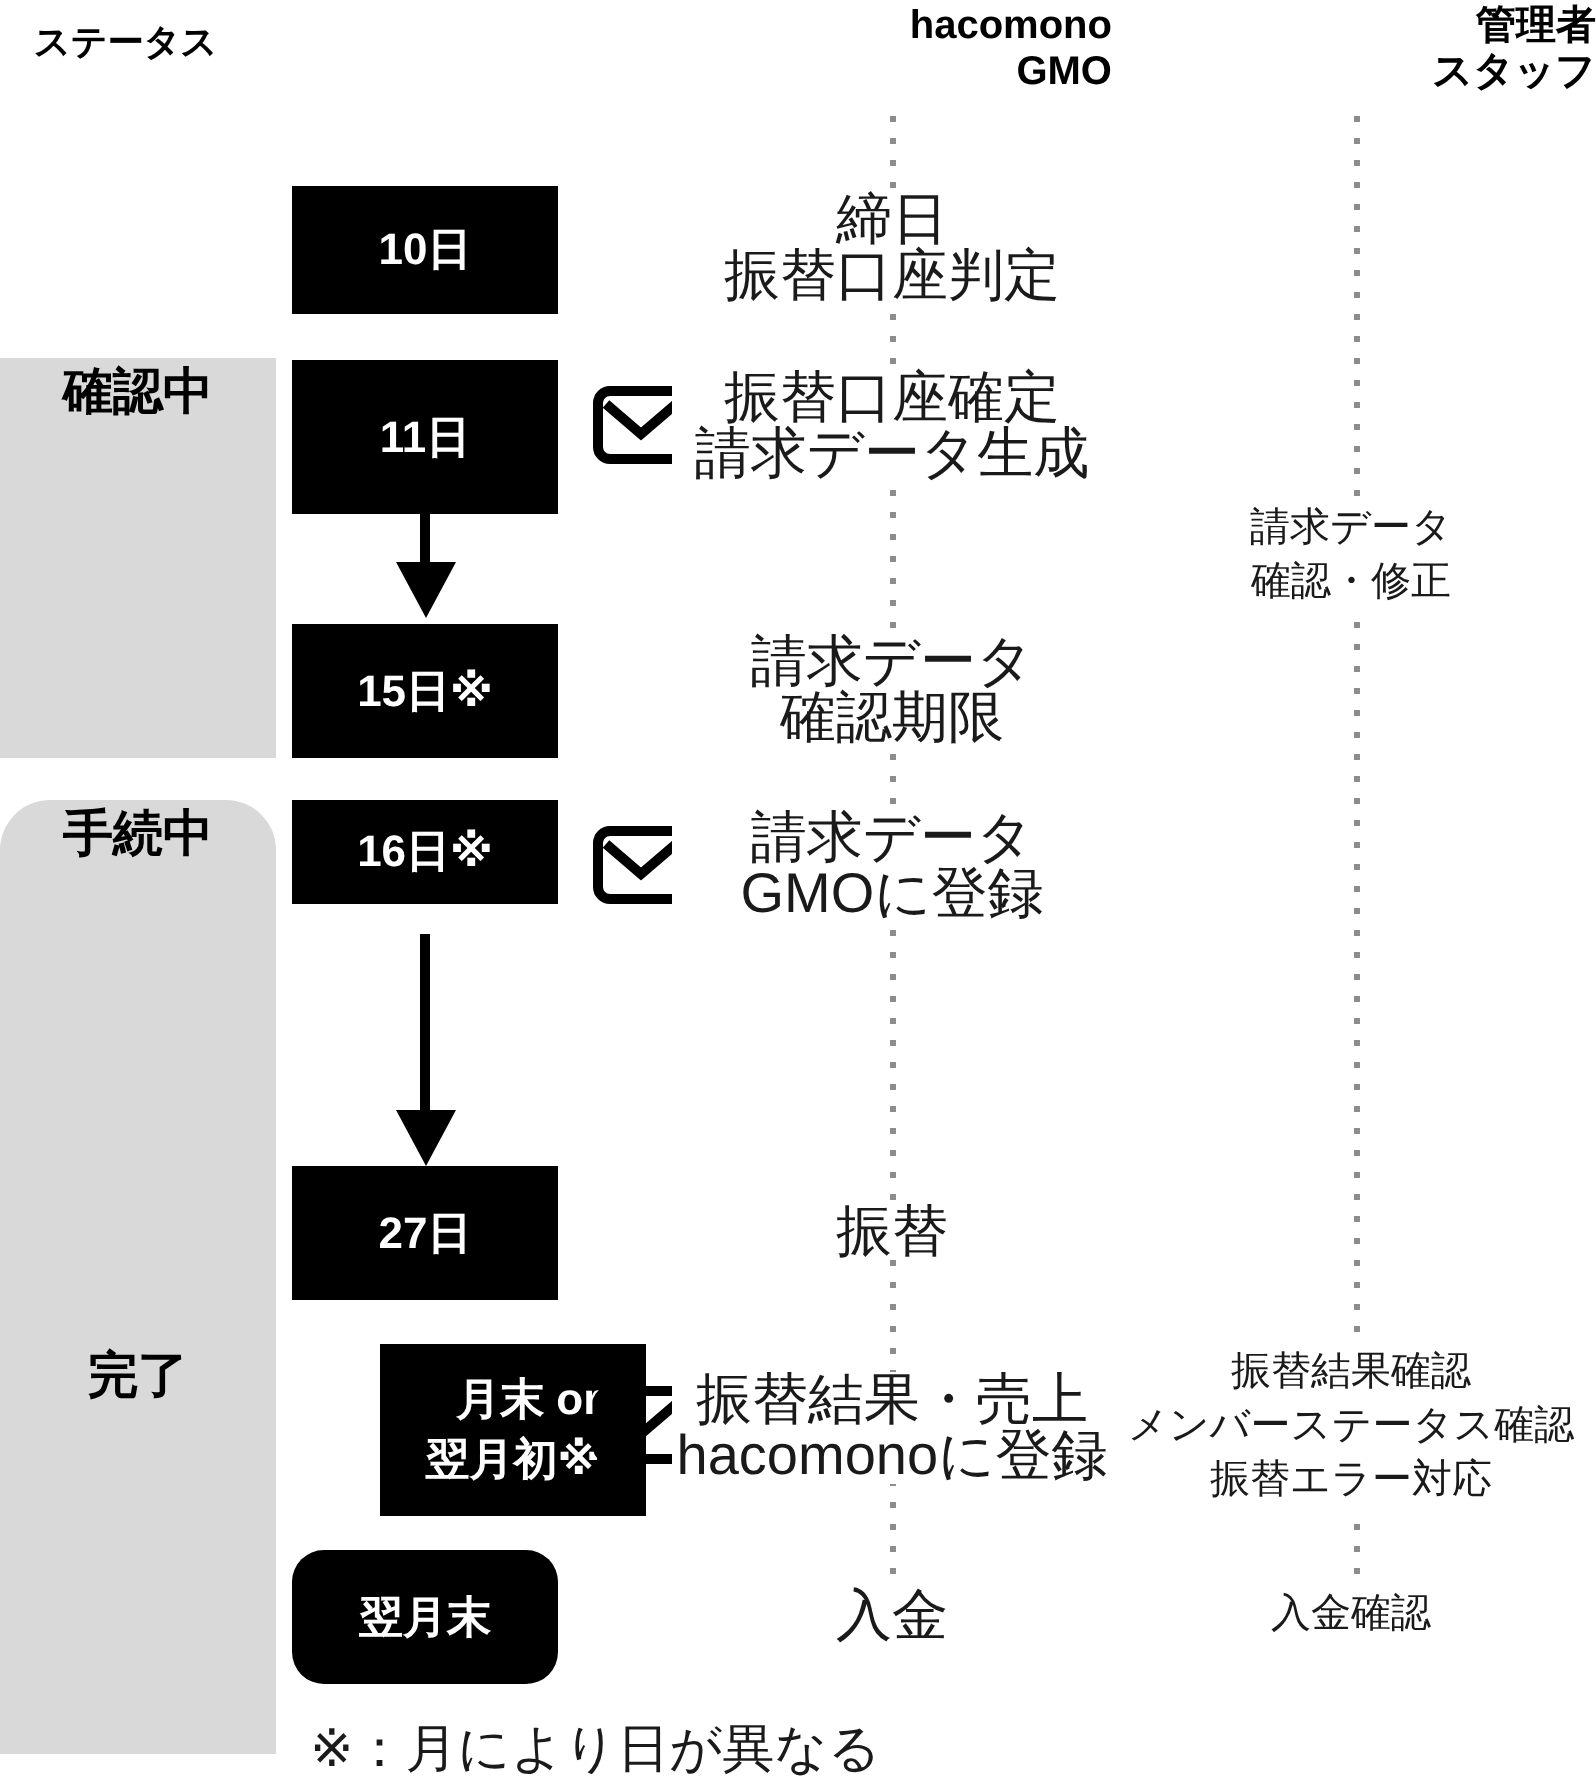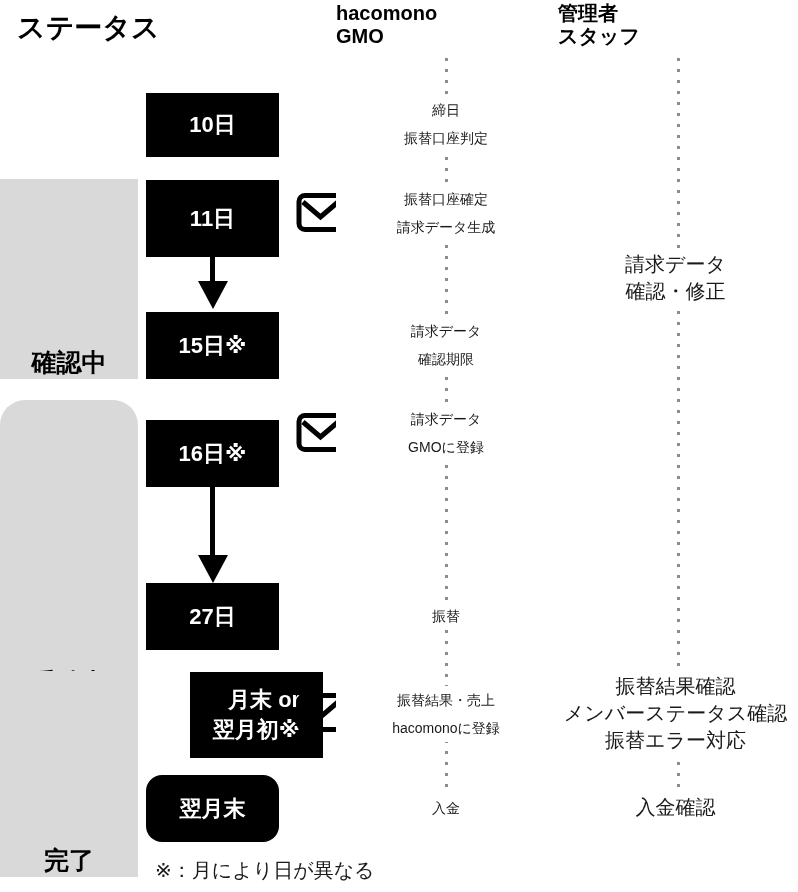--- a/index.html
+++ b/index.html
@@ -13,62 +13,62 @@
     width: 798px;
     height: 892px;
     background: #ffffff;
     overflow: hidden;
   }
   .abs { position: absolute; }
 
   
   .hdr-status {
     left: 17px; top: 9px;
-    font-size: 28px; font-weight: bold; color: #000;
+    font-size: 18px; font-weight: bold; color: #000;
   }
   .hdr-center {
     left: 336px; top: 2px; width: 220px;
-    text-align: left; font-size: 20px; font-weight: bold;
+    text-align: right; font-size: 20px; font-weight: bold;
     line-height: 23px; color: #000; white-space: pre-line;
   }
   .hdr-right {
     left: 558px; top: 2px; width: 240px;
-    text-align: left; font-size: 20px; font-weight: bold;
+    text-align: right; font-size: 20px; font-weight: bold;
     line-height: 23px; color: #000; white-space: pre-line;
   }
 
   
   .dotline {
     top: 58px; height: 737px; width: 3px;
     background: repeating-linear-gradient(to bottom, #8c8c8c 0 3px, transparent 3px 11px);
   }
   .dotline.center { left: 445px; }
   .dotline.right  { left: 677px; }
 
   
   .section {
     left: 0; width: 138px; background: #d9d9d9;
-    display: flex; align-items: flex-end; justify-content: center;
+    display: flex; align-items: flex-start; justify-content: center;
   }
   .section-label { font-size: 25px; font-weight: bold; color: #000; }
   .sec-1 { top: 179px; height: 200px; }
   .sec-2 { top: 400px; height: 299px; border-radius: 25px; }
   .sec-3 { top: 671px; height: 206px; }
 
   
   .datebox {
     left: 146px; width: 133px; background: #000000;
     color: #ffffff; font-weight: bold; font-size: 22px;
     display: flex; align-items: center; justify-content: center;
     text-align: right; line-height: 30px; white-space: pre-line;
   }
   .db-10 { top: 93px;  height: 64px; }
   .db-11 { top: 180px; height: 77px; }
   .db-15 { top: 312px; height: 67px; }
-  .db-16 { top: 400px; height: 67px; margin-top: 20px; }
+  .db-16 { top: 400px; height: 52px; }
   .db-27 { top: 583px; height: 67px; }
   .db-me { top: 672px; height: 86px; margin-left: 44px; }
   .db-nm { top: 775px; height: 67px; border-radius: 16px; }
 
   
   .arrow-shaft { left: 210px; width: 5px; background: #000; }
   .shaft-1 { top: 247px; height: 36px; }
   .shaft-2 { top: 467px; height: 91px; }
   .arrow-head {
     left: 198px; width: 0; height: 0;
@@ -81,21 +81,21 @@
 
   
   .mail { left: 296px; width: 49px; height: 41px; }
   .mail-1 { top: 192px; }
   .mail-2 { top: 412px; }
   .mail-3 { top: 692px; }
 
   
   .sys-text {
     left: 336px; width: 220px; background: #ffffff;
-    text-align: center; font-size: 14px; line-height: 28px;
+    text-align: center; font-size: 28px; line-height: 28px;
     color: #1a1a1a; white-space: pre-line;
   }
   .st-0 { top: 96px; }
   .st-1 { top: 185px; }
   .st-2 { top: 317px; }
   .st-3 { top: 405px; }
   .st-4 { top: 602px; }
   .st-5 { top: 686px; }
   .st-6 { top: 794px; }
 
@@ -103,21 +103,21 @@
     left: 553px; width: 245px; background: #ffffff;
     text-align: center; font-size: 20px; line-height: 27px;
     color: #1a1a1a; white-space: pre-line;
   }
   .sf-0 { top: 251px; }
   .sf-1 { top: 673px; text-align: center; }
   .sf-2 { top: 794px; }
 
   .footnote {
     left: 155px; top: 857px;
-    font-size: 20px; color: #1a1a1a;
+    font-size: 26px; color: #1a1a1a;
   }
 </style>
 </head>
 <body>
 
 <div class="canvas">
 
   <div class="abs hdr-status">ステータス</div>
   <div class="abs hdr-center">hacomono
 GMO</div>

